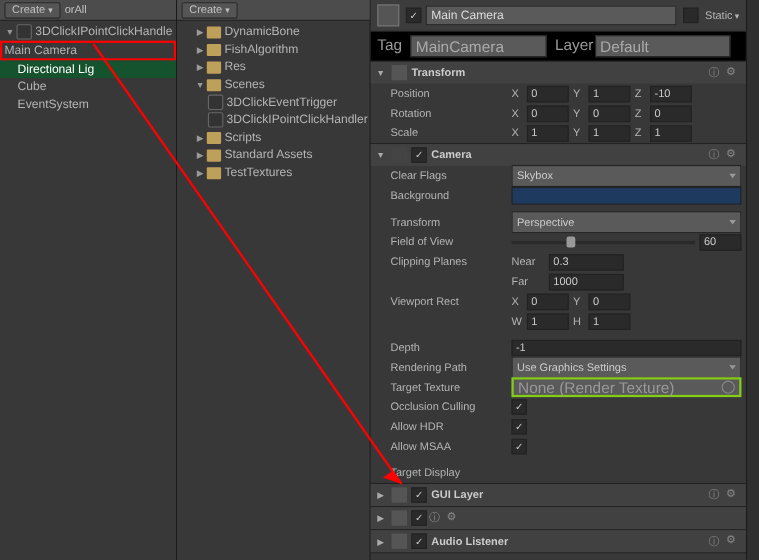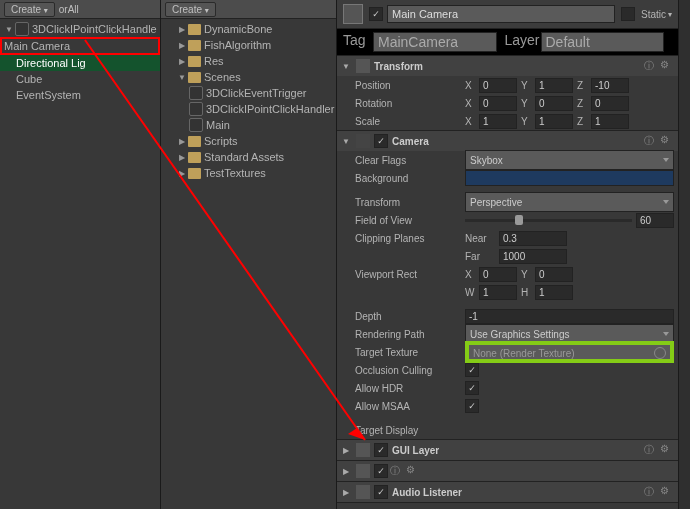--- a/index.html
+++ b/index.html
@@ -34,21 +34,21 @@
 .comp-cog{width:14px;height:14px;font-size:10px;color:#888;margin-left:2px}
 .prop-row{display:flex;align-items:center;padding:1px 4px 1px 18px;height:16px;font-size:10px}
 .prop-label{width:110px;color:#b4b4b4;flex-shrink:0}
 .prop-val{flex:1;display:flex;gap:4px;align-items:center}
 .axis-label{color:#b4b4b4;width:10px}
 .num-field{background:#2a2a2a;border:1px solid #222;color:#ccc;padding:0 3px;width:30px;height:13px;font-size:10px}
 .dropdown-field{background:#5a5a5a;border:1px solid #222;color:#ccc;padding:2px 4px;flex:1;height:14px;font-size:10px;display:flex;align-items:center;justify-content:space-between}
 .dropdown-field::after{content:"";width:0;height:0;border-left:3px solid transparent;border-right:3px solid transparent;border-top:4px solid #999}
 .color-field{flex:1;height:14px;background:#1e3a5f;border:1px solid #222}
 .checkbox{width:12px;height:12px;background:#2a2a2a;border:1px solid #222;display:inline-flex;align-items:center;justify-content:center;font-size:9px;color:#ccc}
-.obj-field{background:#5a5a5a;border:4px solid #84cc16;color:#999;padding:0 4px;flex:1;height:14px;font-size:10px;display:flex;align-items:flex-end}
+.obj-field{background:#5a5a5a;border:2px solid #84cc16;color:#999;padding:0 4px;flex:1;height:14px;font-size:14px;display:flex;align-items:center}
 .obj-field .circ{margin-left:auto;width:10px;height:10px;border:1px solid #888;border-radius:50%}
 .slider{flex:1;height:3px;background:#2a2a2a;position:relative}
 .slider .thumb{position:absolute;width:8px;height:10px;background:#999;top:-4px;border-radius:2px}
 .arrow-svg{position:absolute;left:0;top:0;pointer-events:none;z-index:100}
 .scrollbar{width:11px;background:#2f2f2f;border-left:1px solid #1a1a1a}
 </style>
 </head>
 <body>
 
 <div class="app">
@@ -105,24 +105,20 @@
           <span>Scenes</span>
         </div>
       <div class="tree-item indent2">
           <span class="scene-icon"></span>
           <span>3DClickEventTrigger</span>
         </div>
       <div class="tree-item indent2">
           <span class="scene-icon"></span>
           <span>3DClickIPointClickHandler</span>
         </div>
-      <div class="tree-item indent2">
-          <span class="scene-icon"></span>
-          <span>Main</span>
-        </div>
       <div class="tree-item indent1">
           <span class="foldout">▶</span>
           <span class="folder-icon"></span>
           <span>Scripts</span>
         </div>
       <div class="tree-item indent1">
           <span class="foldout">▶</span>
           <span class="folder-icon"></span>
           <span>Standard Assets</span>
         </div>

